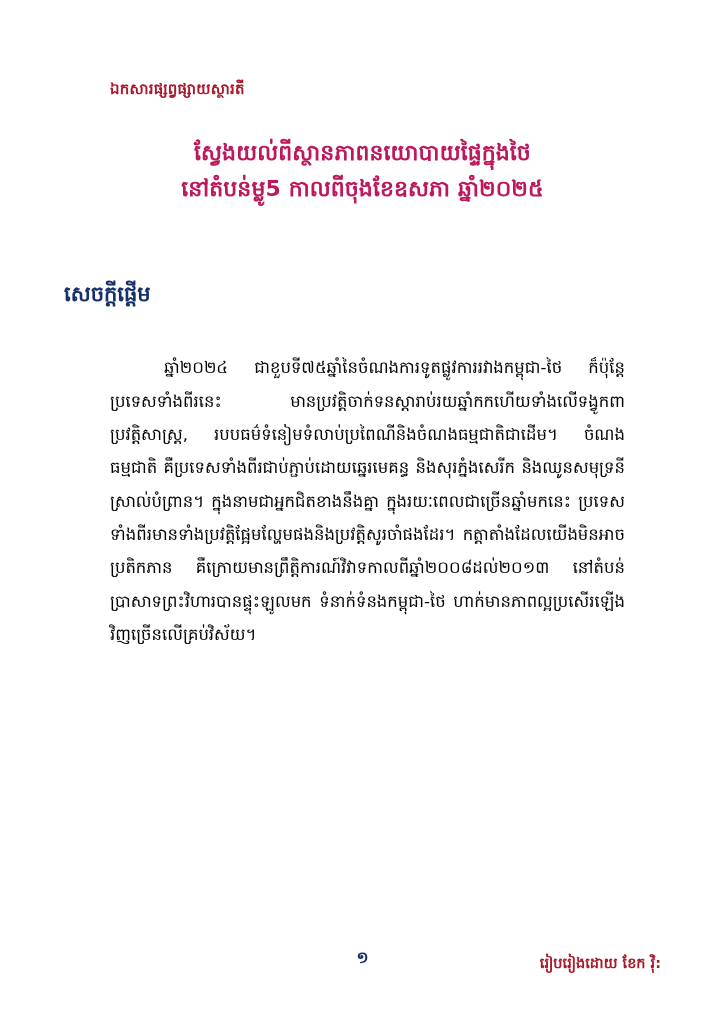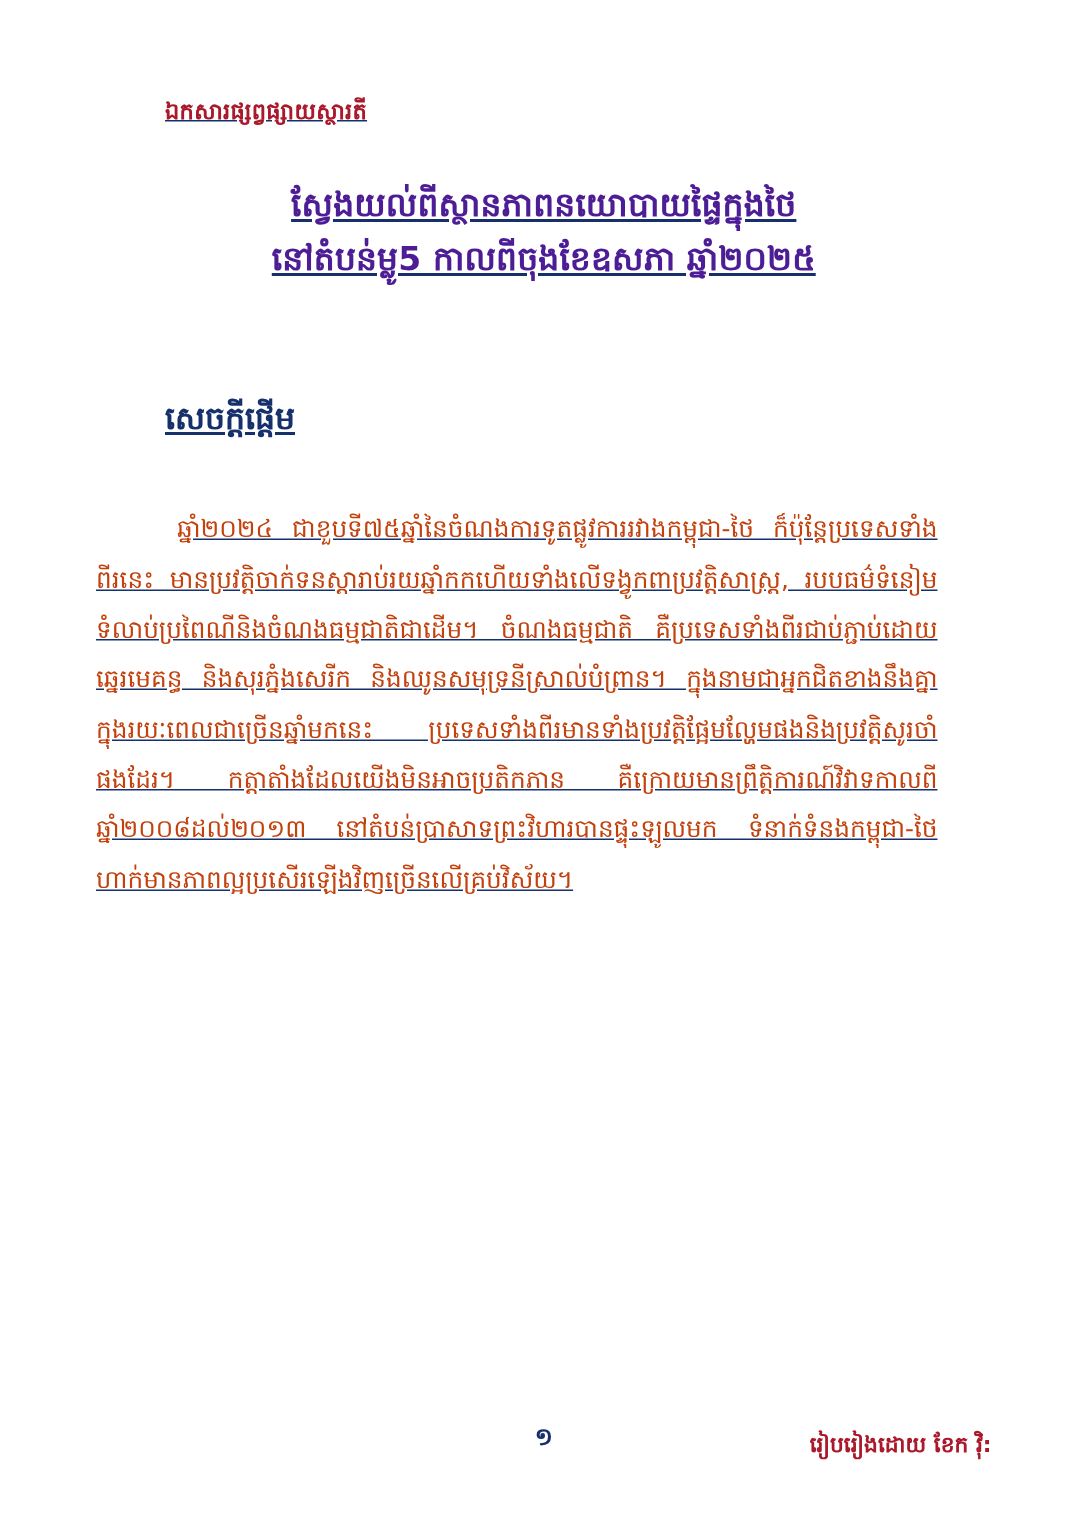--- a/index.html
+++ b/index.html
@@ -11,62 +11,61 @@
     width: 725px;
     height: 1023px;
     font-family: "DejaVu Sans", "Liberation Sans", sans-serif;
     color: #16306b;
     position: relative;
     overflow: hidden;
   }
   .page {
     position: absolute;
     inset: 0;
-    padding: 56px 64px 40px 64px;
+    padding: 71px 64px 40px 64px;
     box-sizing: border-box;
-    text-decoration: underline;
   }
 
   .doc-label {
     color: #a9192b;
     font-size: 15px;
     font-weight: bold;
     letter-spacing: 0.2px;
     margin: 8px 0 0 46px;
   }
 
   .title-block {
     margin-top: 34px;
     text-align: center;
   }
   .title-line {
-    color: #4c1d95;
+    color: #be185d;
     font-weight: bold;
     font-size: 22px;
     line-height: 1.62;
     letter-spacing: 0.1px;
     text-align: center;
   }
 
   .section-heading {
     margin-top: 74px;
-    margin-left: 46px;
     color: #16306b;
     font-weight: bold;
     font-size: 21px;
   }
 
   .body-text {
     margin-top: 40px;
+    margin-left: 46px;
     margin-right: 36px;
     font-size: 16.5px;
     line-height: 2.02;
     text-align: justify;
     text-justify: inter-word;
-    color: #c2410c;
+    color: #000000;
   }
   .body-text .indent {
     display: inline-block;
     width: 54px;
   }
 
   .footer {
     position: absolute;
     left: 0;
     right: 0;

